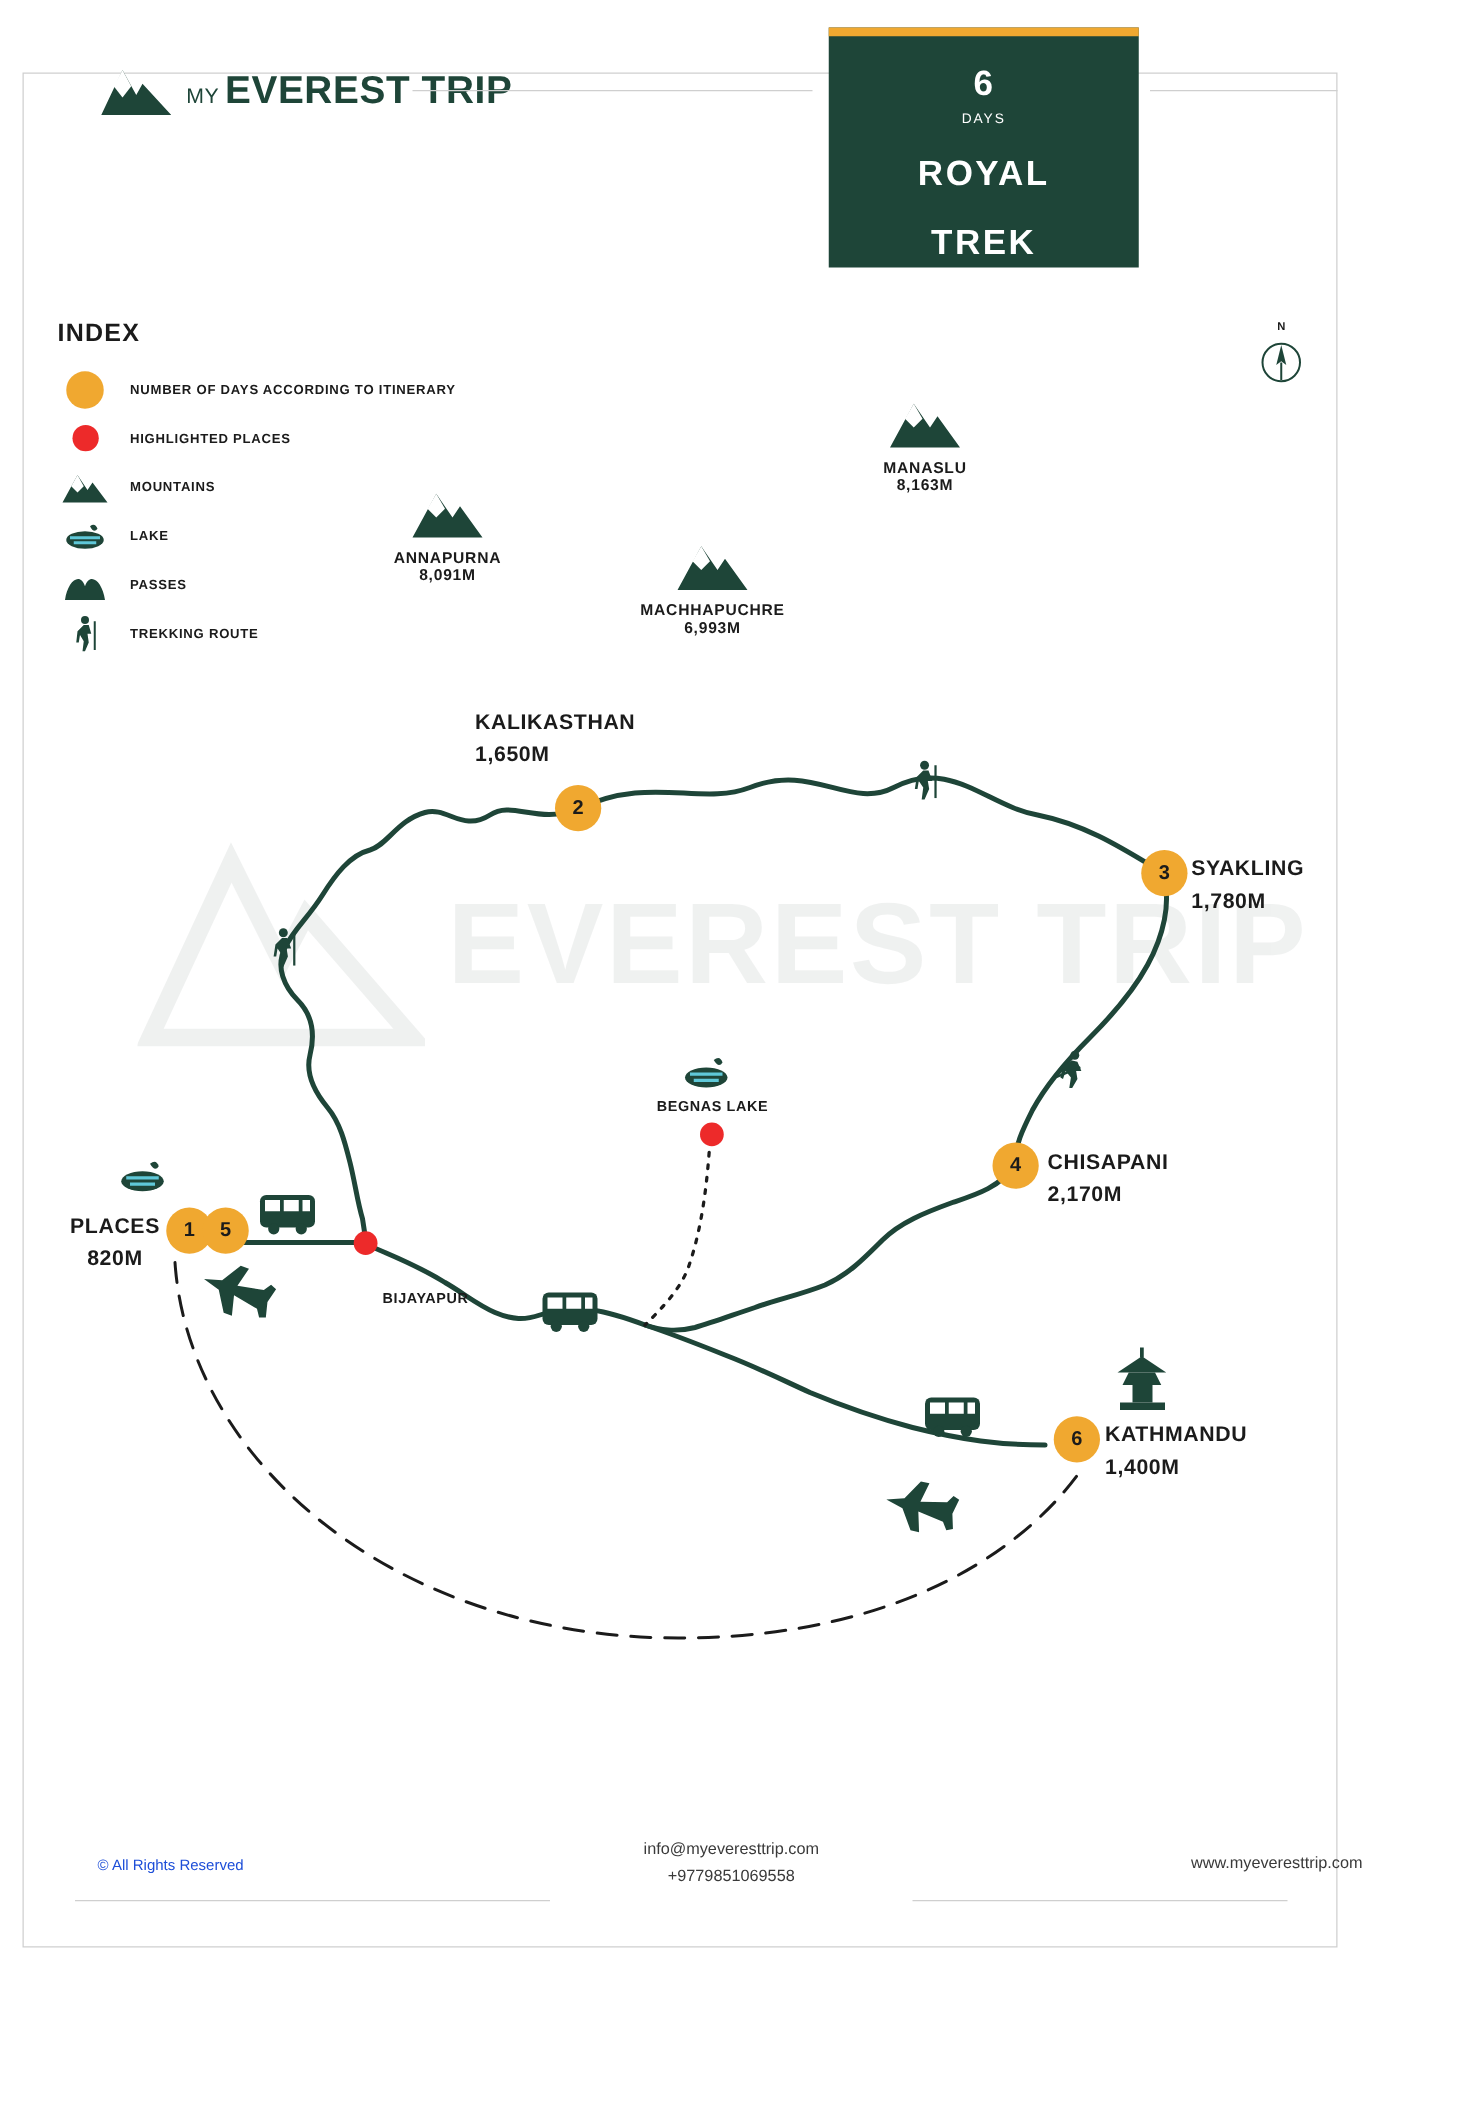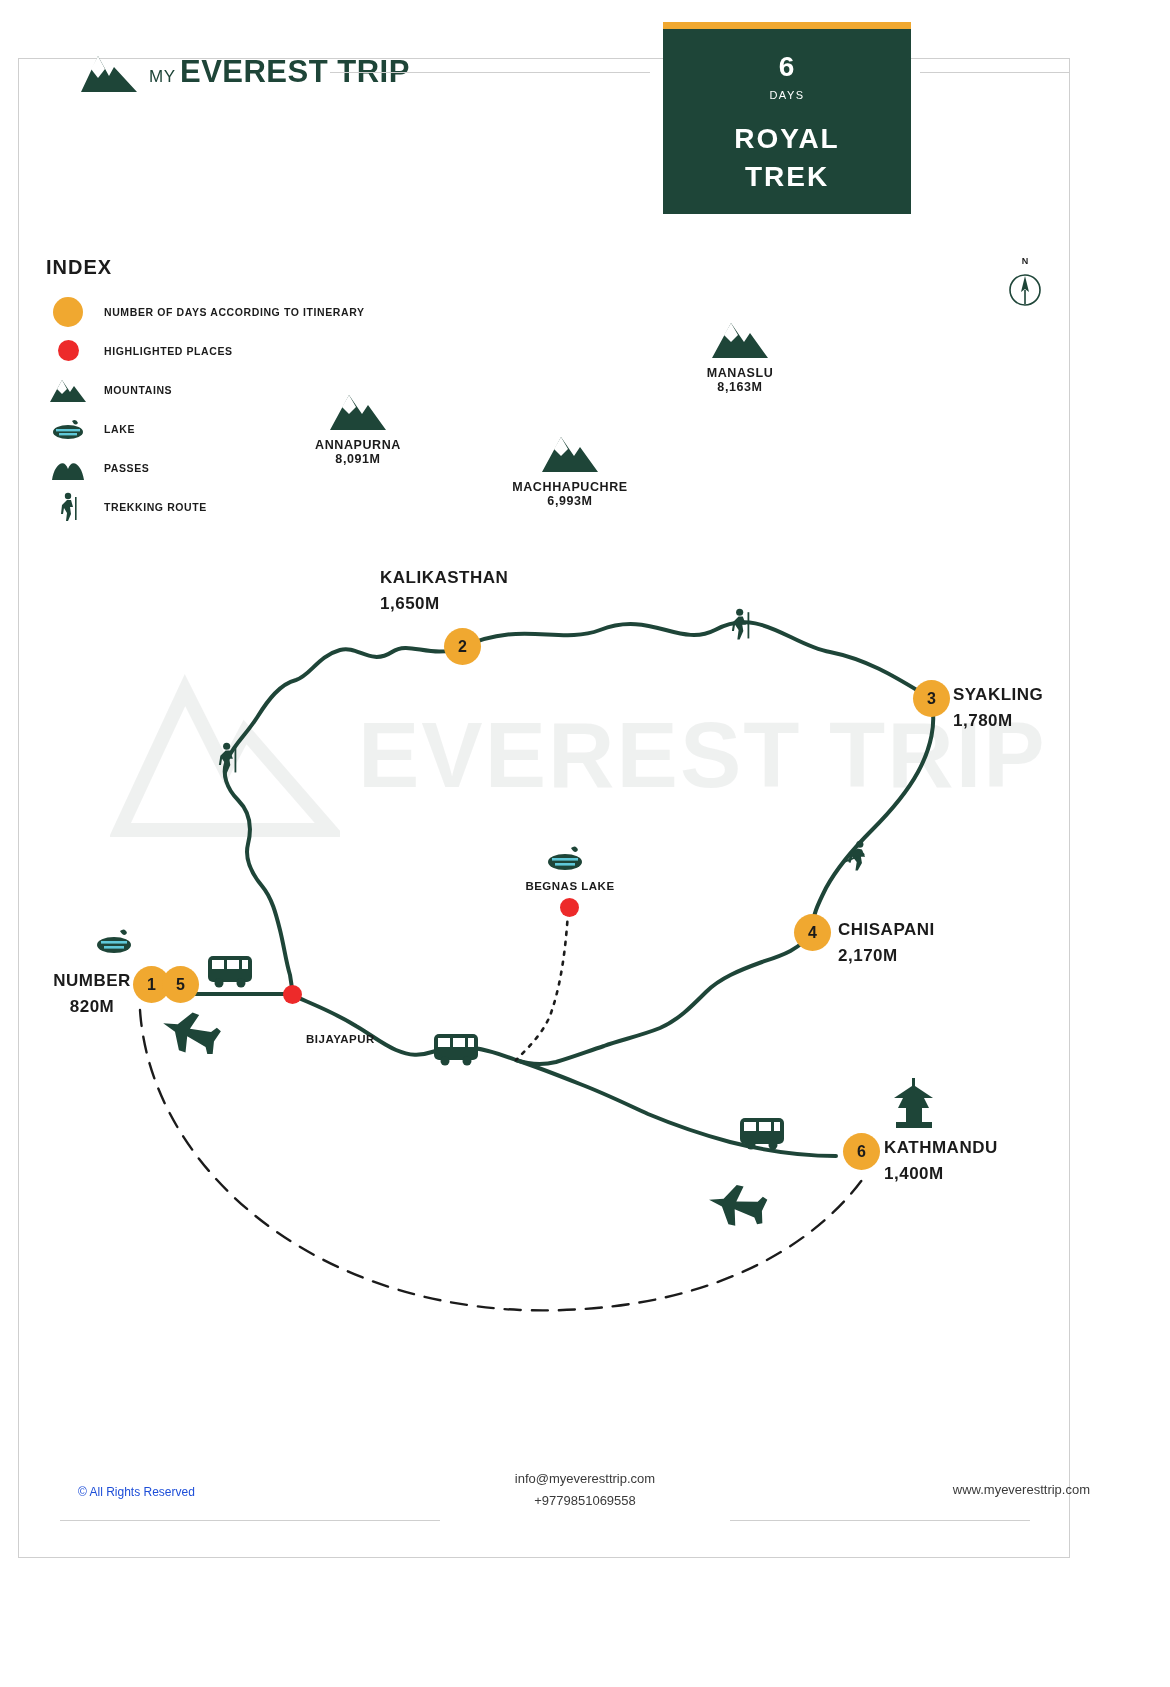--- a/index.html
+++ b/index.html
@@ -49,21 +49,21 @@
     left: 663px; top: 22px;
     width: 248px; height: 192px;
     background: #1e4538;
     color: #ffffff;
     text-align: center;
     border-top: 7px solid #f0a830;
   }
   .daybox .num { font-size: 28px; font-weight: bold; margin-top: 22px; letter-spacing: 1px; }
   .daybox .days { font-size: 11px; letter-spacing: 1.5px; margin-top: 6px; }
   .daybox .t1 { font-size: 28px; font-weight: bold; margin-top: 22px; letter-spacing: 2px; }
-  .daybox .t2 { font-size: 28px; font-weight: bold; margin-top: 6px; letter-spacing: 2px; }
+  .daybox .t2 { font-size: 28px; font-weight: bold; margin-top: 23px; letter-spacing: 2px; }
 
   
   .index-title {
     position: absolute; left: 46px; top: 256px;
     font-size: 20px; font-weight: bold; color: #1b1b1b; letter-spacing: 1px;
   }
   .legend { position: absolute; left: 40px; top: 292px; width: 330px; }
   .legend-row { display: flex; align-items: center; height: 39px; }
   .legend-ico { width: 56px; display: flex; justify-content: center; align-items: center; }
   .legend-label {
@@ -354,21 +354,21 @@
   <span class="el">1,780M</span>
 </div>
 
 <div class="daypin" style="left:794px;top:914px;">4</div>
 <div class="mlabel" style="left:838px;top:917px;font-size:17px;line-height:1.55;">
   <span class="nm">CHISAPANI</span>
   <span class="el">2,170M</span>
 </div>
 
 <div class="mlabel" style="left:44px;top:968px;width:96px;text-align:center;font-size:17px;line-height:1.55;">
-  <span class="nm">NUMBER</span>
+  <span class="nm">PLACES</span>
   <span class="el">820M</span>
 </div>
 <div class="daypin" style="left:133px;top:966px;">1</div>
 <div class="daypin" style="left:162px;top:966px;">5</div>
 
 <div class="daypin" style="left:843px;top:1133px;">6</div>
 <div class="mlabel" style="left:884px;top:1135px;font-size:17px;line-height:1.55;">
   <span class="nm">KATHMANDU</span>
   <span class="el">1,400M</span>
 </div>

